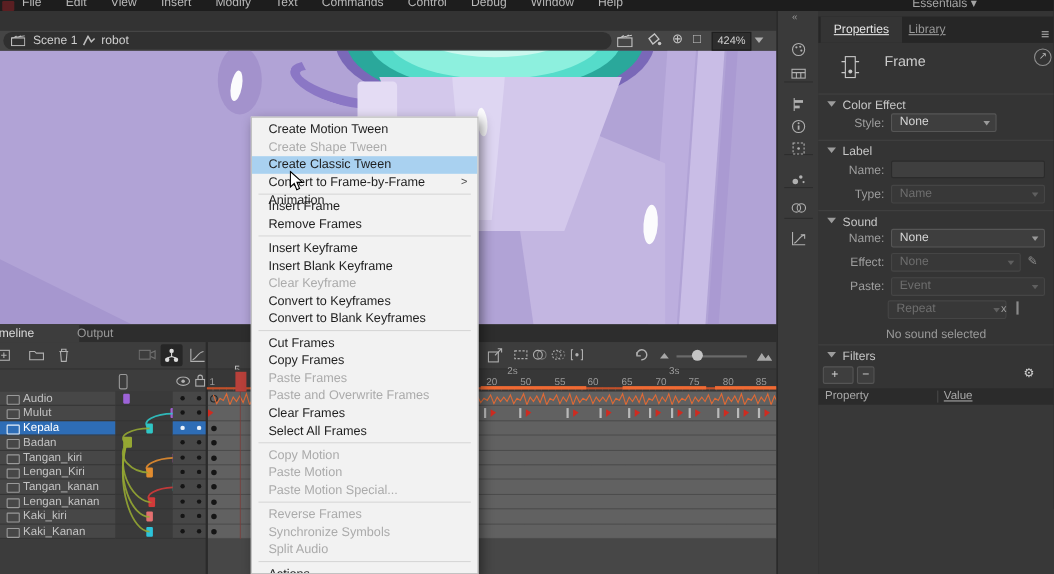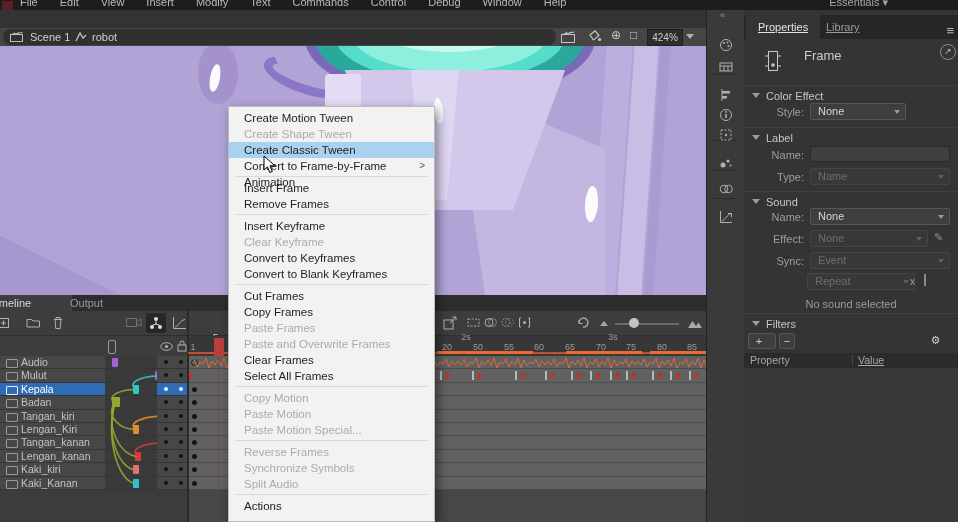--- a/index.html
+++ b/index.html
@@ -557,21 +557,21 @@
     <div class="pfield" style="left:66px;top:198px;width:140px">
       <span>None</span>
       <span class="fcaret"></span>
     </div>
     <div class="plabel" style="left:0px;top:223px">Effect:</div>
     <div class="pfield dis" style="left:66px;top:220px;width:118px">
       <span>None</span>
       <span class="fcaret"></span>
     </div>
     <div class="abs" style="left:190px;top:221px;color:#8f8f8f;font-size:11px">✎</div>
-    <div class="plabel" style="left:0px;top:245px">Sync:</div>
+    <div class="plabel" style="left:0px;top:245px">Paste:</div>
     <div class="pfield dis" style="left:66px;top:242px;width:140px">
       <span>Event</span>
       <span class="fcaret"></span>
     </div>
     <div class="pfield dis" style="left:63px;top:263px;width:108px">
       <span>Repeat</span>
       <span class="fcaret"></span>
     </div>
     <div class="abs" style="left:166px;top:266px;color:#9e9e9e;font-size:10px">x</div>
     <div class="abs" style="left:180px;top:264px;width:2px;height:12px;background:#8a8a8a"></div>
@@ -600,20 +600,21 @@
 
   <div class="cm-item"><span>Create Motion Tween</span></div>
       <div class="cm-item dis"><span>Create Shape Tween</span></div>
       <div class="cm-item hl"><span>Create Classic Tween</span></div>
       <div class="cm-item"><span>Convert to Frame-by-Frame Animation</span><span class="sub">&gt;</span></div>
       <div class="cm-sep"></div>
       <div class="cm-item"><span>Insert Frame</span></div>
       <div class="cm-item"><span>Remove Frames</span></div>
       <div class="cm-sep"></div>
       <div class="cm-item"><span>Insert Keyframe</span></div>
+      <div class="cm-item"><span>Insert Blank Keyframe</span></div>
       <div class="cm-item dis"><span>Clear Keyframe</span></div>
       <div class="cm-item"><span>Convert to Keyframes</span></div>
       <div class="cm-item"><span>Convert to Blank Keyframes</span></div>
       <div class="cm-sep"></div>
       <div class="cm-item"><span>Cut Frames</span></div>
       <div class="cm-item"><span>Copy Frames</span></div>
       <div class="cm-item dis"><span>Paste Frames</span></div>
       <div class="cm-item dis"><span>Paste and Overwrite Frames</span></div>
       <div class="cm-item"><span>Clear Frames</span></div>
       <div class="cm-item"><span>Select All Frames</span></div>

